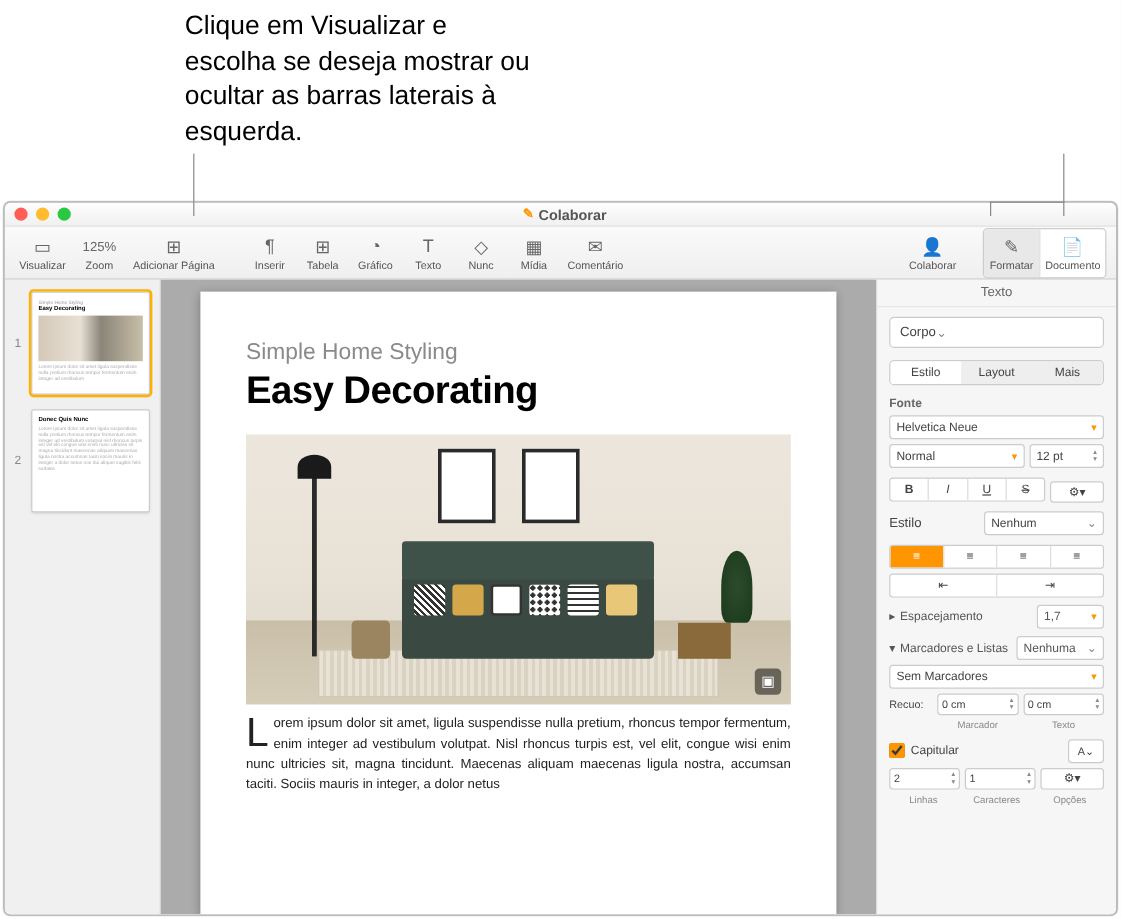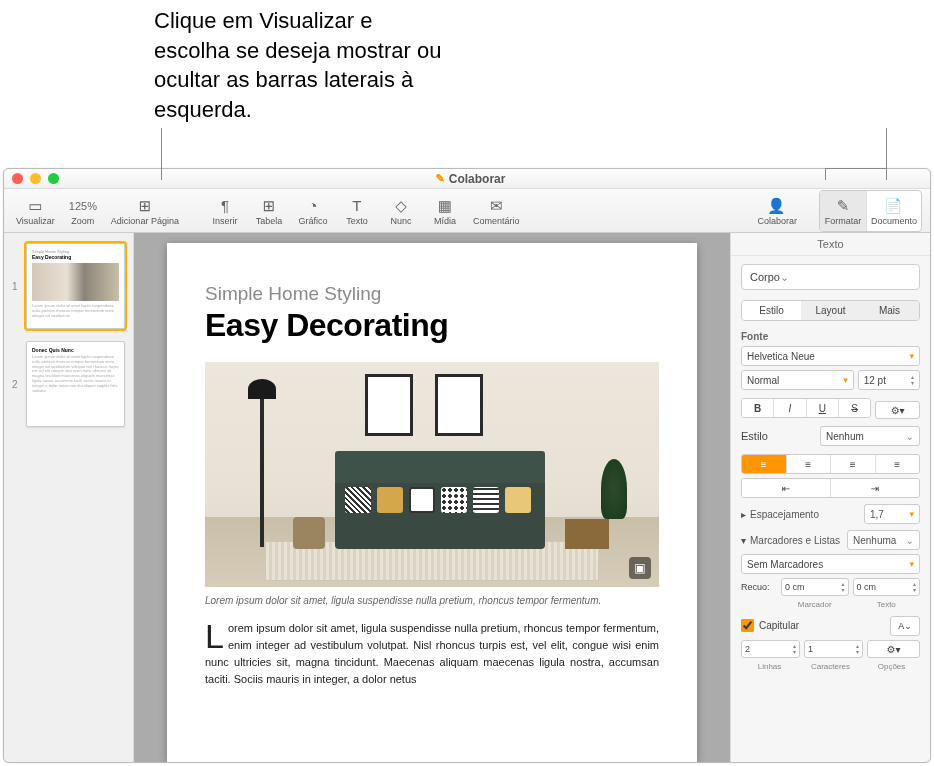--- a/index.html
+++ b/index.html
@@ -217,21 +217,20 @@
           <div class="pillow p1"></div>
             <div class="pillow p2"></div>
             <div class="pillow p3"></div>
           <div class="pillow p4"></div>
             <div class="pillow p5"></div>
             <div class="pillow p6"></div>
           <div class="hero-table"></div>
           <div class="hero-plant"></div>
           <div class="hero-badge">▣</div>
         </div>
-        <div class="caption">Lorem ipsum dolor sit amet, ligula suspendisse nulla pretium, rhoncus tempor fermentum.</div>
         <div class="body-text">
           <span class="dropcap">L</span><span>orem ipsum dolor sit amet, ligula suspendisse nulla pretium, rhoncus tempor fermentum, enim integer ad vestibulum volutpat. Nisl rhoncus turpis est, vel elit, congue wisi enim nunc ultricies sit, magna tincidunt. Maecenas aliquam maecenas ligula nostra, accumsan taciti. Sociis mauris in integer, a dolor netus</span>
         </div>
       </div>
     </div>
 
     <div class="inspector">
       <div class="insp-title">Texto</div>
       <div class="insp-body">
         <div class="style-select">

